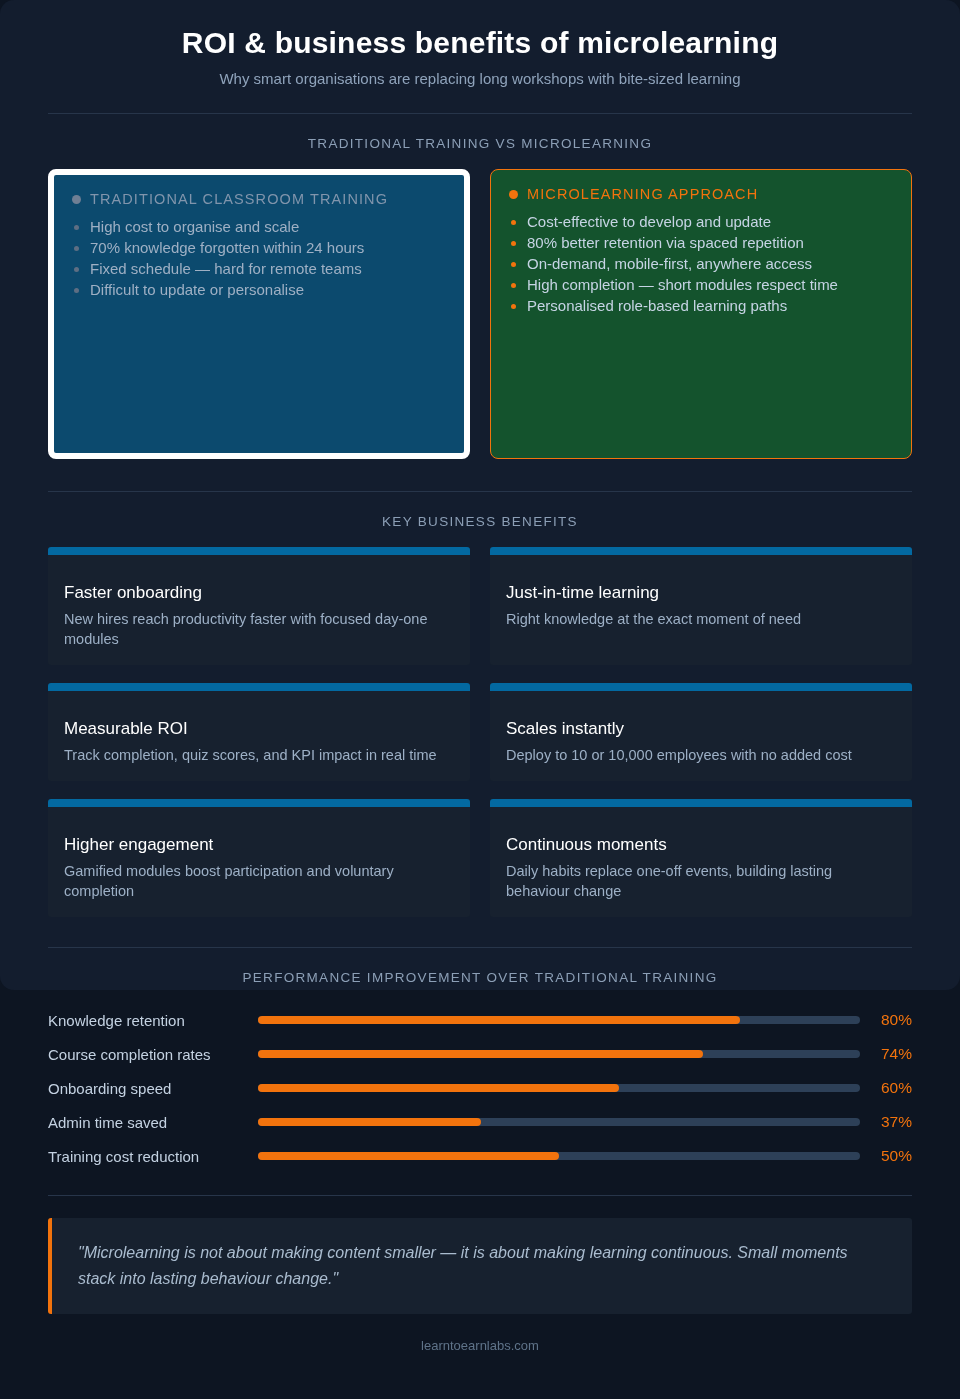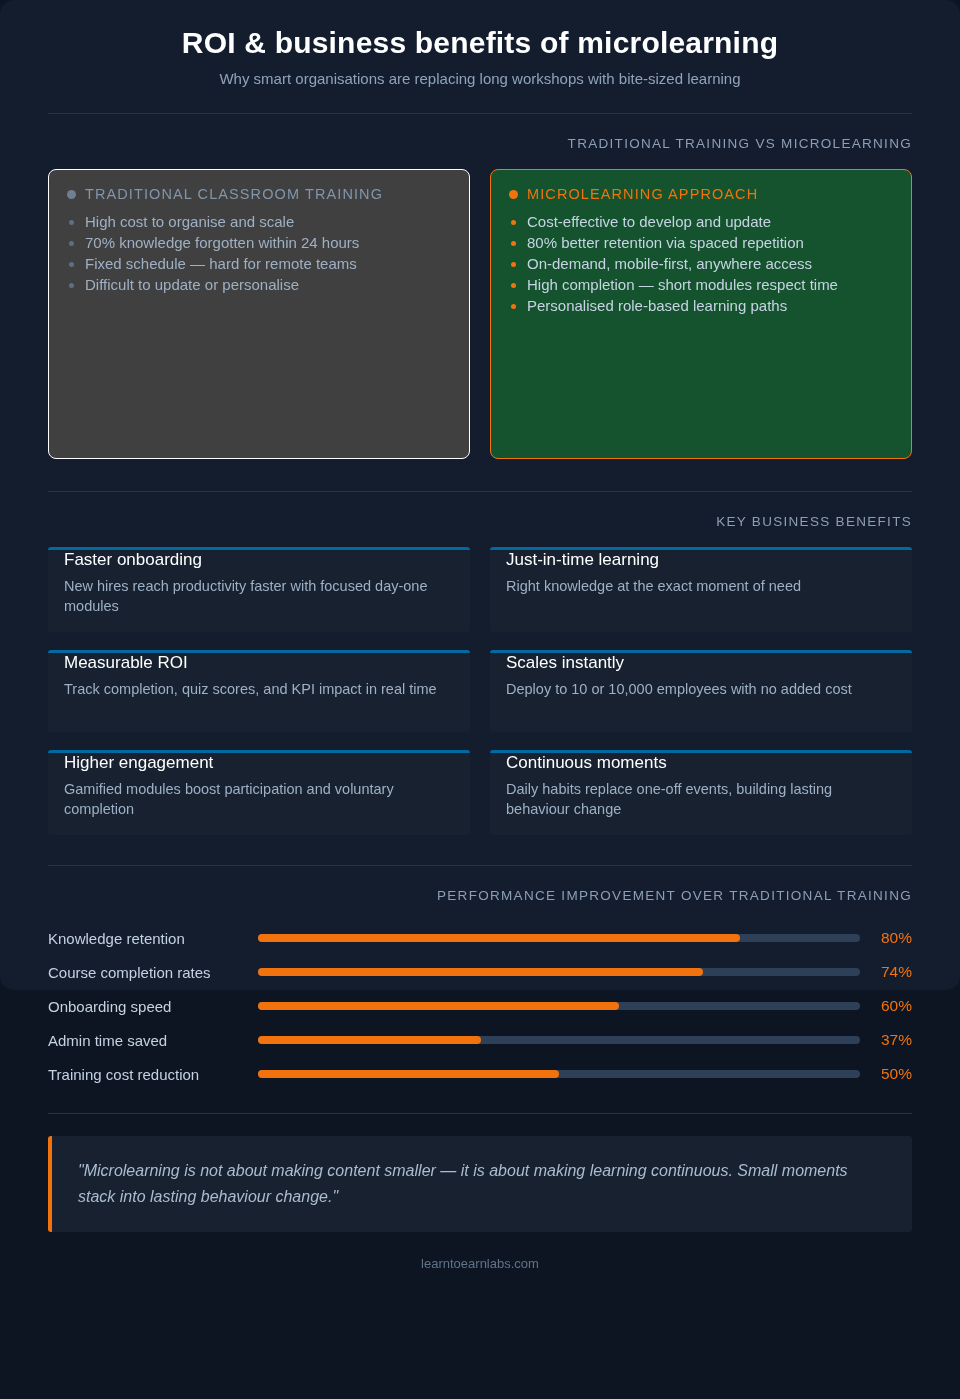--- a/index.html
+++ b/index.html
@@ -42,43 +42,43 @@
     margin: 0;
   }
 
   .divider {
     height: 1px;
     background: #27354a;
     margin: 26px 0 0 0;
   }
 
   .section-label {
-    text-align: right;
+    text-align: center;
     font-size: 13.5px;
     letter-spacing: 1.3px;
     color: #8c9fb6;
     margin: 22px 0 18px 0;
     text-transform: uppercase;
   }
 
   
   .compare {
     display: flex;
     gap: 20px;
   }
   .card {
     box-sizing: border-box;
     width: 422px;
     min-height: 290px;
     border-radius: 8px;
     padding: 16px 18px 18px 18px;
   }
   .card.trad {
-    background: #404040;
-    border: 1px solid #ffffff;
+    background: #0c4a6e;
+    border: 6px solid #ffffff;
   }
   .card.micro {
     background: #14532d;
     border: 1.5px solid #f2730d;
   }
   .card-head {
     display: flex;
     align-items: center;
     gap: 9px;
     margin-bottom: 10px;
@@ -128,23 +128,23 @@
   
   .benefits {
     display: flex;
     flex-wrap: wrap;
     gap: 18px 20px;
   }
   .benefit {
     box-sizing: border-box;
     width: 422px;
     background: #17212f;
-    border-top: 3px solid #0369a1;
+    border-top: 8px solid #0369a1;
     border-radius: 3px;
-    padding: 0 16px 16px 16px;
+    padding: 28px 16px 16px 16px;
     min-height: 82px;
   }
   .benefit h3 {
     margin: 0 0 6px 0;
     font-size: 17px;
     font-weight: normal;
     color: #ffffff;
   }
   .benefit p {
     margin: 0;

